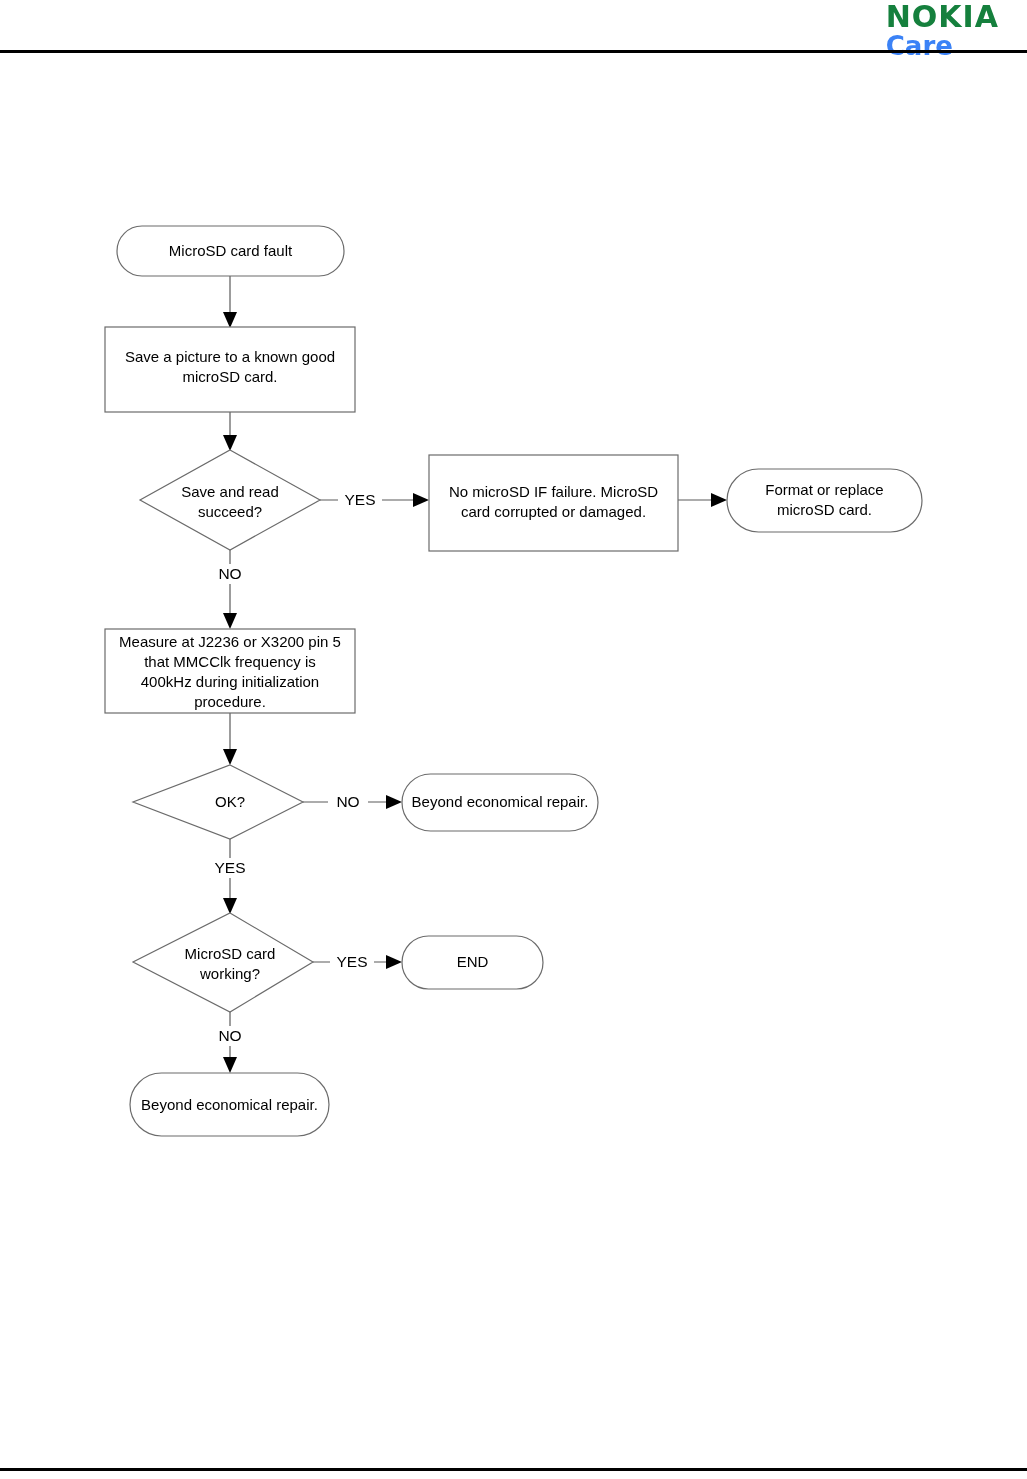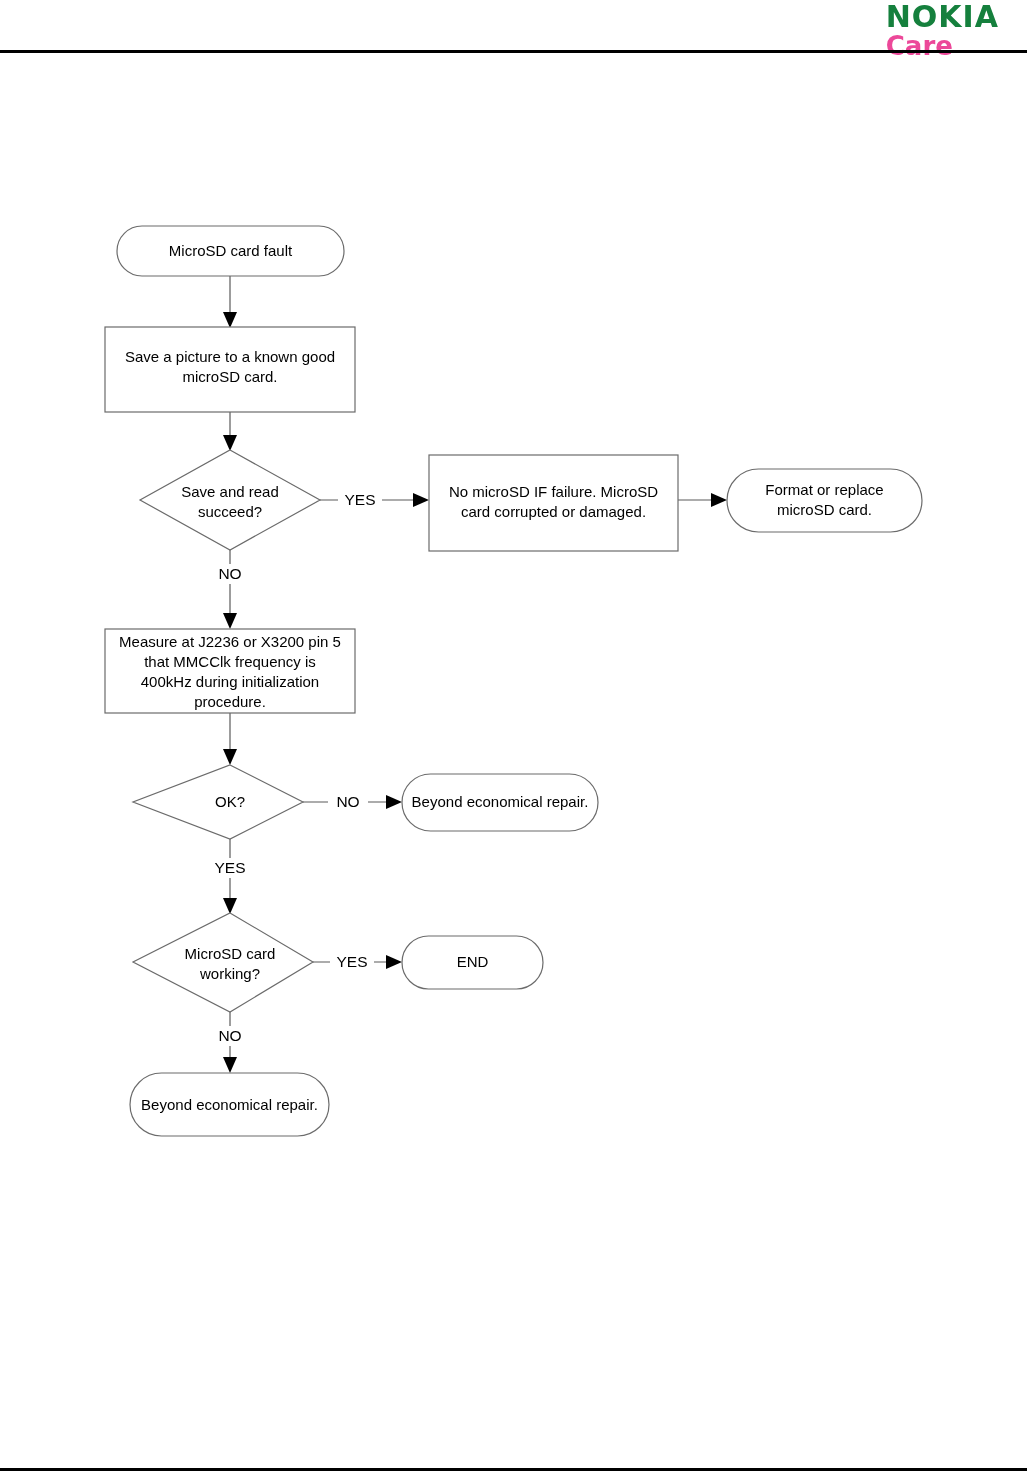--- a/index.html
+++ b/index.html
@@ -33,21 +33,21 @@
     font-weight: bold;
     font-size: 30px;
     letter-spacing: 1px;
     color: #15803d;
     display: block;
   }
   .brand-care {
     font-family: "DejaVu Sans", sans-serif;
     font-weight: bold;
     font-size: 26px;
-    color: #ec4899;
+    color: #3b82f6;
     display: block;
     margin-top: 1px;
   }
   .rule-top {
     position: absolute;
     left: 0;
     right: 0;
     top: 50px;
     height: 3px;
     background: #000000;

